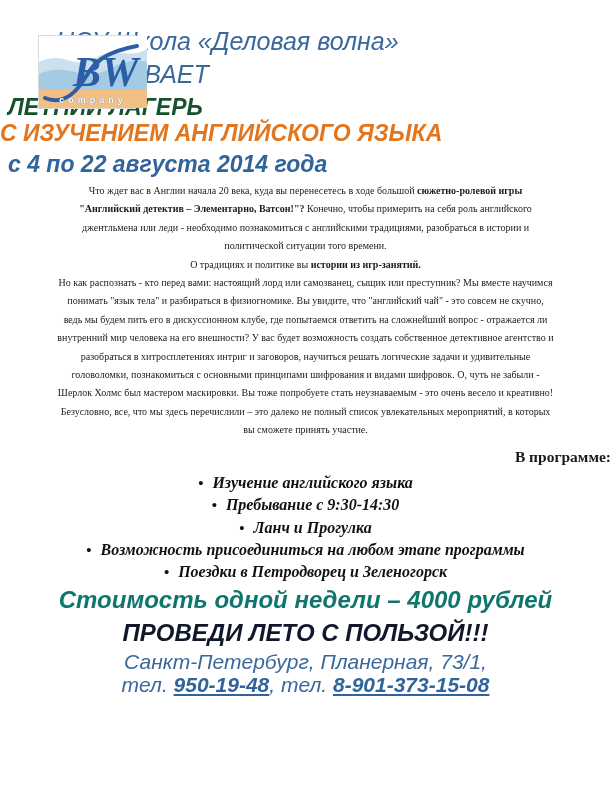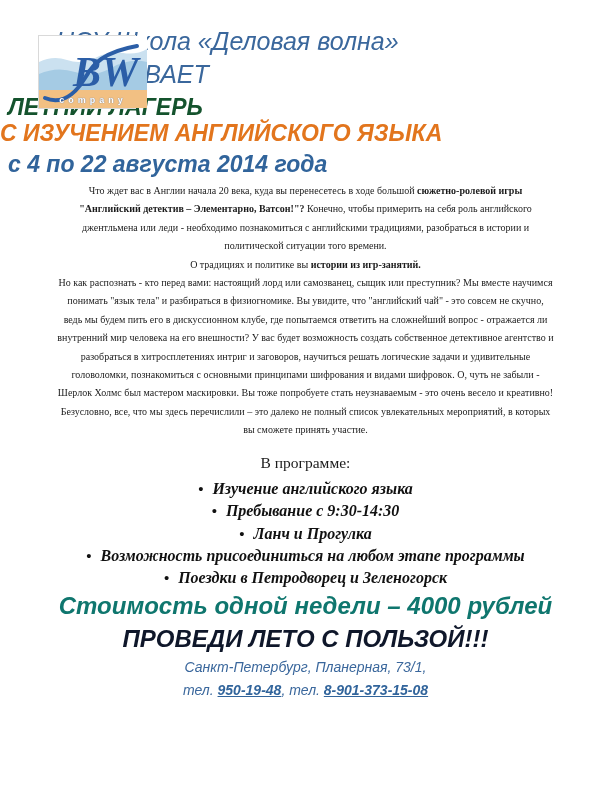--- a/index.html
+++ b/index.html
@@ -41,25 +41,25 @@
     color: #1b1b1b;
   }
   .body-text p {
     margin: 0;
     font-size: 10px;
     line-height: 18.4px;
     text-align: center;
   }
   .b { font-weight: bold; }
   .program-title {
-    margin-top: 14px;
-    text-align: center;
+    margin-top: 8px;
+    text-align: right;
     font-size: 15.5px;
     line-height: 17px;
-    font-weight: normal;
+    font-weight: bold;
     color: #1b1b1b;
   }
   .program-list { margin-top: 7px; }
   .bullet-line {
     text-align: center;
     font-size: 16px;
     line-height: 21.4px;
     font-weight: bold;
     font-style: italic;
     color: #111111;
@@ -87,21 +87,21 @@
     font-size: 24px;
     line-height: 28px;
     font-weight: bold;
     font-style: italic;
     color: #0f172a;
   }
   .contact {
     text-align: center;
     font-family: "Liberation Sans", sans-serif;
     font-style: italic;
-    font-size: 14px;
+    font-size: 21px;
     line-height: 23px;
     color: #3A679C;
   }
   .addr { margin-top: 3px; }
   .phones a, .site a {
     color: #31649B;
     font-weight: bold;
     text-decoration: underline;
     cursor: pointer;
   }

